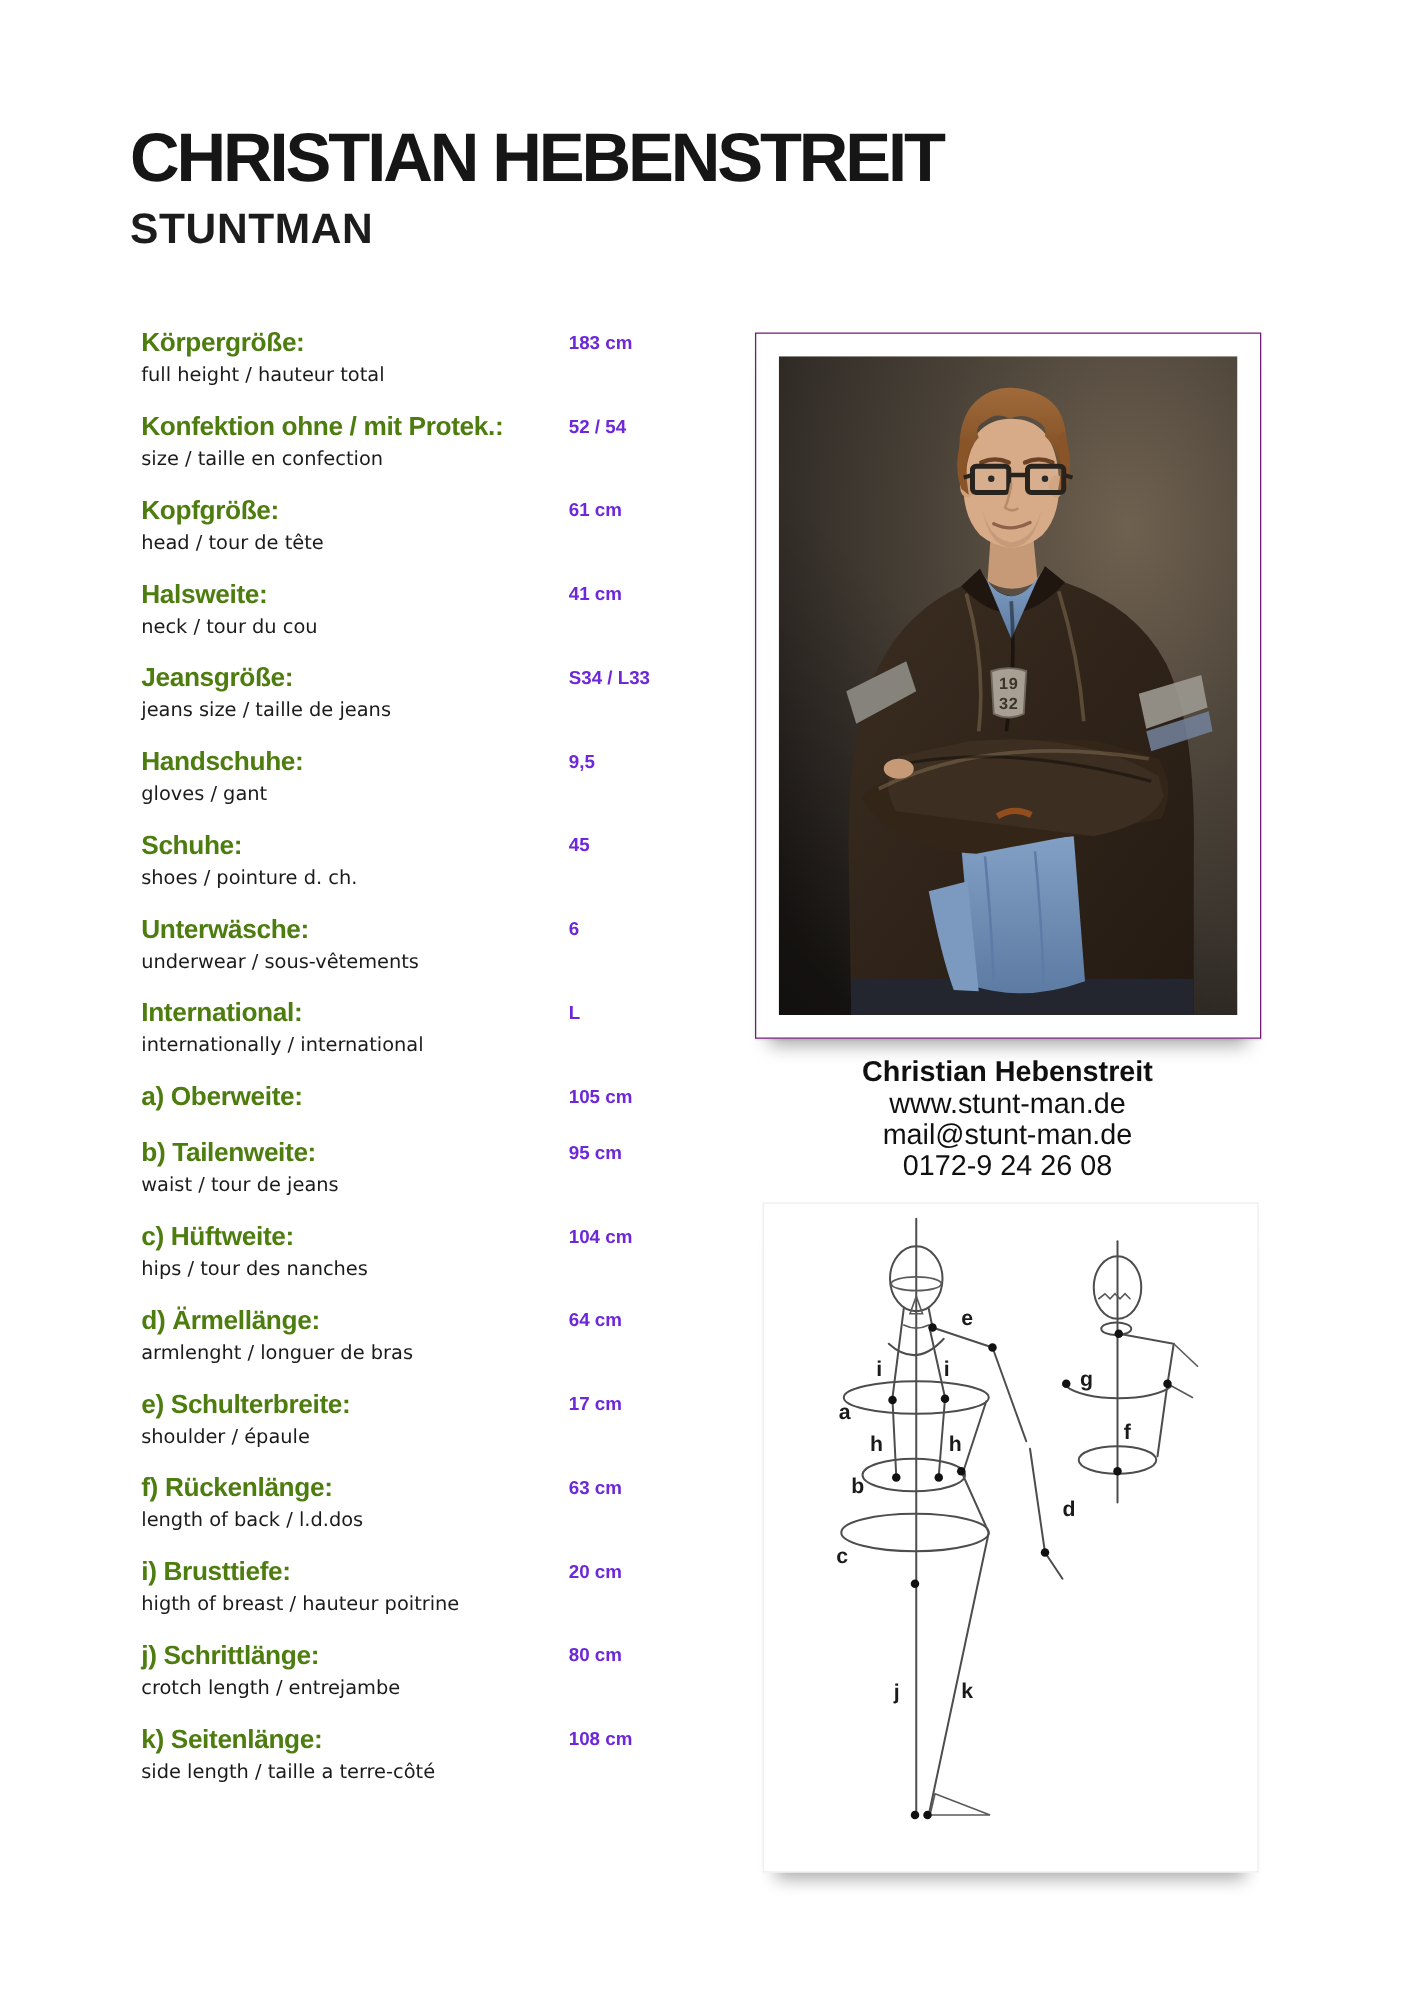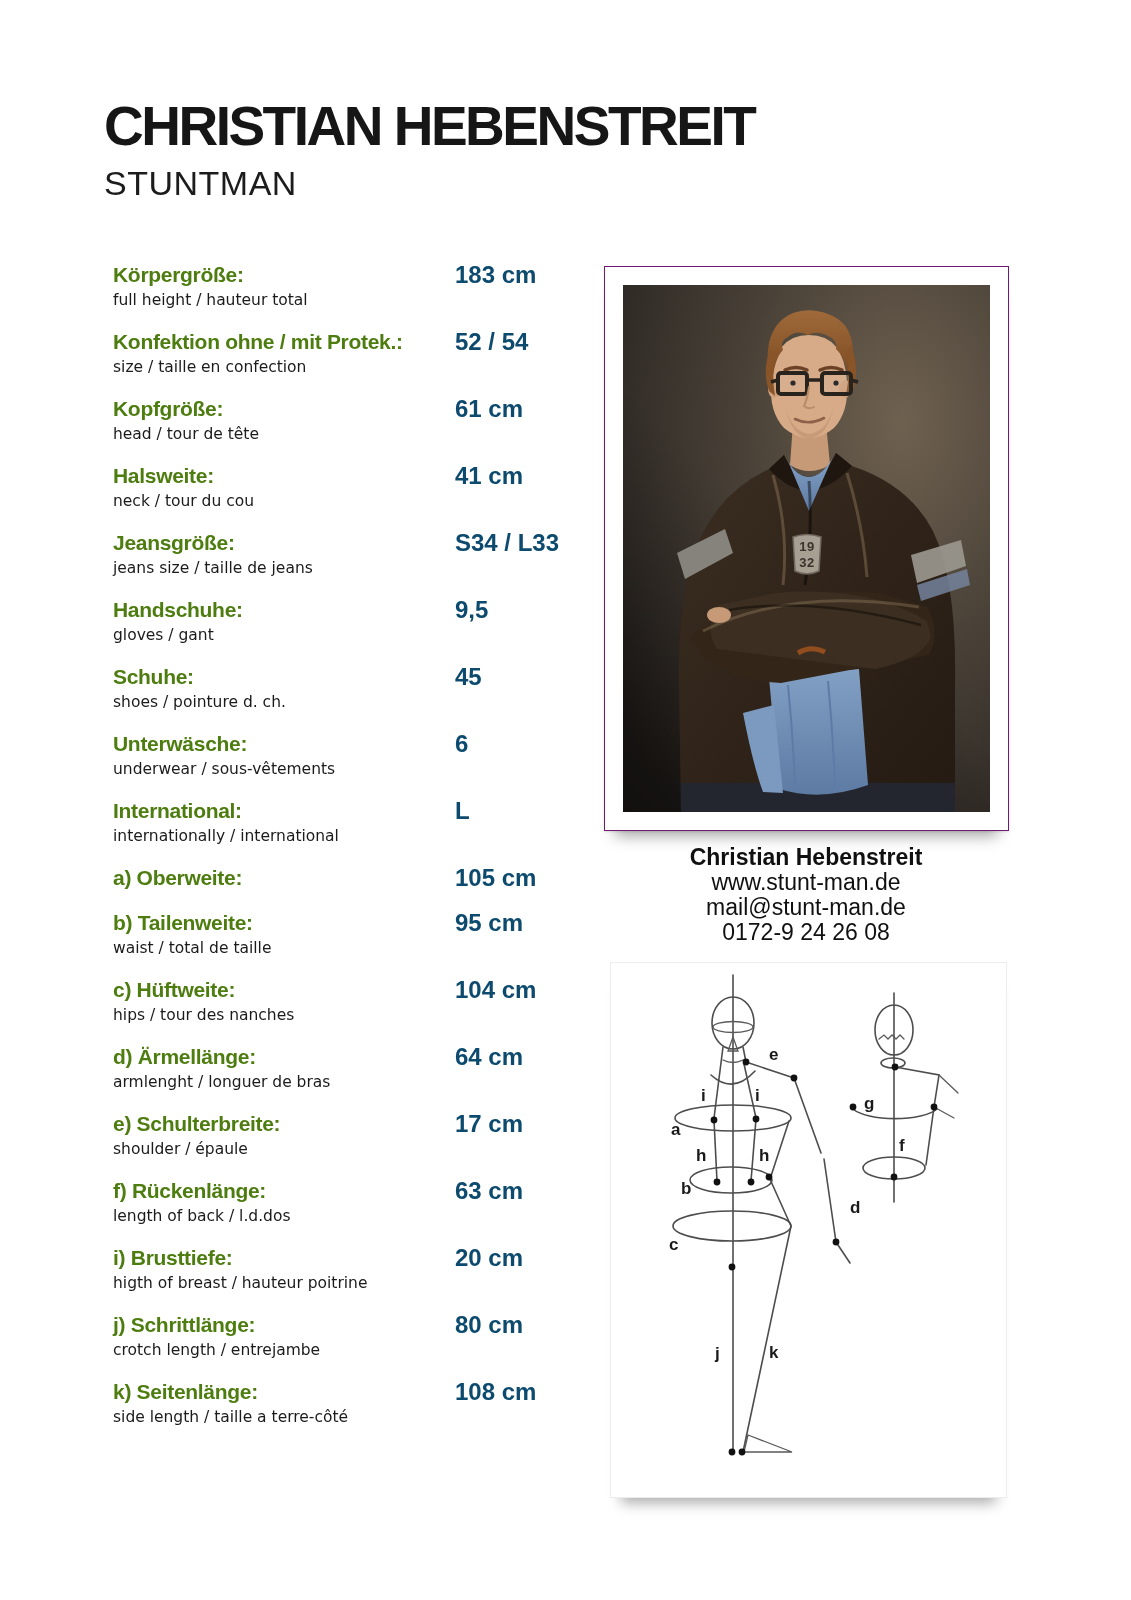--- a/index.html
+++ b/index.html
@@ -11,35 +11,35 @@
     font-family:"Liberation Sans",sans-serif;
     color:#111;
   }
   
   .header{position:absolute;left:104px;top:98px;}
   .title{
     font-size:55px;font-weight:700;letter-spacing:-2.5px;
     color:#161616;line-height:1.05;white-space:nowrap;
   }
   .subtitle{
-    font-size:34px;font-weight:400;letter-spacing:0.5px;
+    font-size:34px;font-weight:700;letter-spacing:0.5px;
     color:#1c1c1c;margin-top:8px;
   }
   
   .measure-col{position:absolute;left:113px;top:262px;width:492px;}
   .m-row{position:relative;margin-bottom:19px;}
   .m-row.group-gap{}
   .m-main{position:relative;line-height:26px;height:26px;white-space:nowrap;}
   .m-label{
     font-family:"Liberation Sans",sans-serif;
     font-weight:700;font-size:21px;letter-spacing:-0.3px;color:#4d7c0f;
   }
   .m-value{
     position:absolute;left:342px;top:0;
-    font-weight:700;font-size:24px;color:#0c4a6e;white-space:nowrap;
+    font-weight:700;font-size:15px;color:#6d28d9;white-space:nowrap;
   }
   .m-sub{
     font-family:"DejaVu Sans",sans-serif;
     font-size:15.5px;color:#1b1b1b;line-height:20px;margin-top:2px;
   }
   
   .photo-card{
     position:absolute;left:604px;top:266px;
     width:367px;height:527px;
     background:#fff;padding:18px;
@@ -166,21 +166,21 @@
         <span class="m-label">a) Oberweite:</span>
         <span class="m-value">105 cm</span>
       </div>
     </div>
 
     <div class="m-row">
       <div class="m-main">
         <span class="m-label">b) Tailenweite:</span>
         <span class="m-value">95 cm</span>
       </div>
-      <div class="m-sub">waist / total de taille</div>
+      <div class="m-sub">waist / tour de jeans</div>
     </div>
 
     <div class="m-row">
       <div class="m-main">
         <span class="m-label">c) Hüftweite:</span>
         <span class="m-value">104 cm</span>
       </div>
       <div class="m-sub">hips / tour des nanches</div>
     </div>
 

